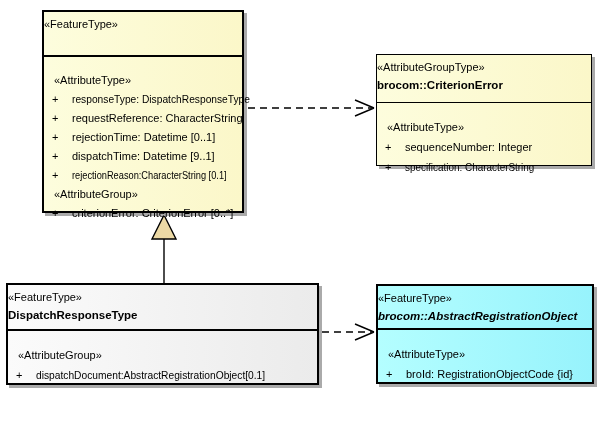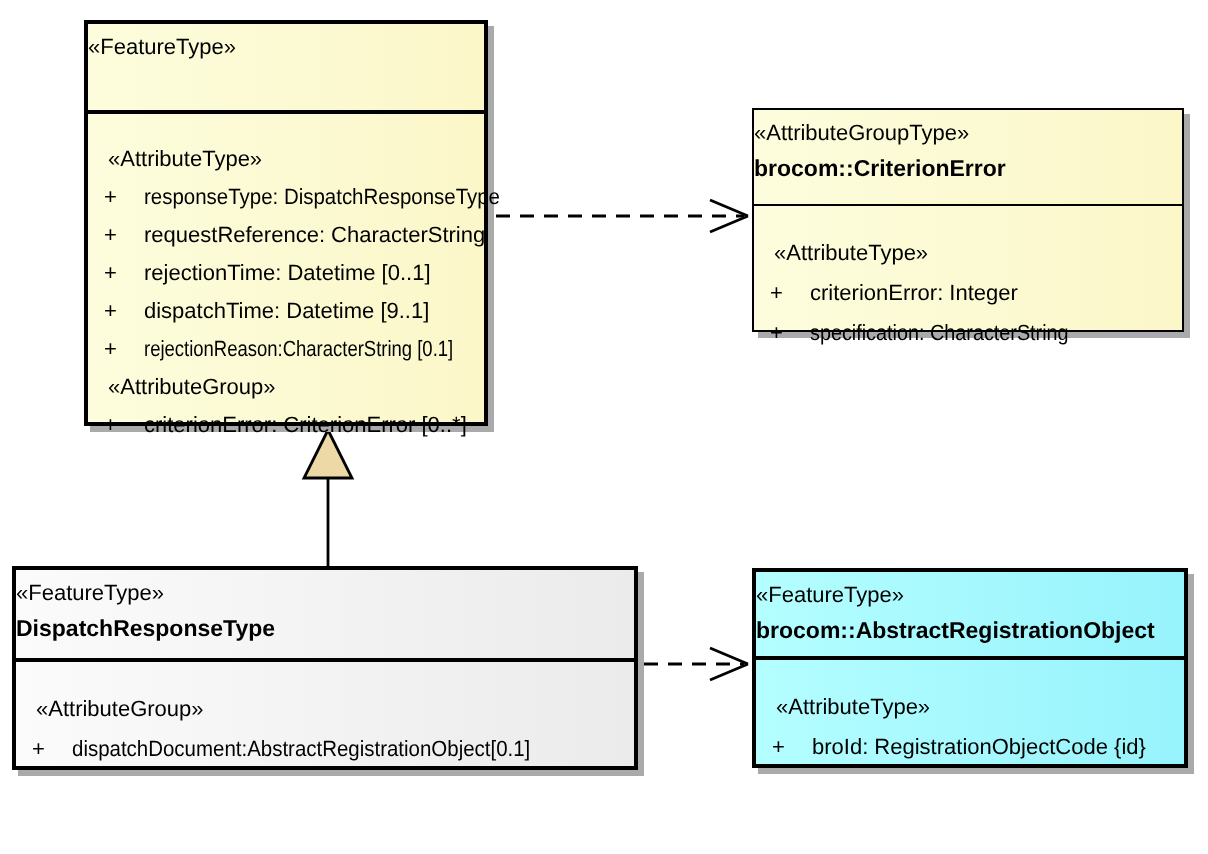--- a/index.html
+++ b/index.html
@@ -35,21 +35,21 @@
   
   #box-c { left:6px; top:283px; width:313px; height:102px; border-width:2.5px;
            background:linear-gradient(90deg,#fbfbfb 0%,#ebebeb 100%); }
   #box-c .hdr { height:46px; border-bottom-width:2.5px; }
   #box-c .sect-h, #box-c .attr { line-height:20px; height:20px; }
 
   
   #box-d { left:376px; top:284px; width:218px; height:100px;
            background:linear-gradient(90deg,#b4feff 0%,#97f3fc 100%); }
   #box-d .hdr { height:44px; }
-  #box-d .title { }
+  #box-d .title { font-style:italic; }
   #box-d .sect-h, #box-d .attr { line-height:20px; height:20px; }
 
   
   .sq93 { transform:scaleX(0.93); }
   .sq90 { transform:scaleX(0.90); }
   .sq84 { transform:scaleX(0.84); }
 </style>
 </head>
 <body>
 
@@ -109,21 +109,21 @@
 
   <div class="uml-box" id="box-b">
     <div class="hdr">
       <div class="stereo">«AttributeGroupType»</div>
       <div class="title">brocom::CriterionError</div>
     </div>
     <div class="body">
       <div class="sect-h">«AttributeType»</div>
       <div class="attr">
         <span class="vis">+</span>
-        <span class="atext">criterionError: Integer</span>
+        <span class="atext">sequenceNumber: Integer</span>
       </div>
       <div class="attr">
         <span class="vis">+</span>
         <span class="atext sq90">specification: CharacterString</span>
       </div>
     </div>
   </div>
 
   <div class="uml-box" id="box-c">
     <div class="hdr">

